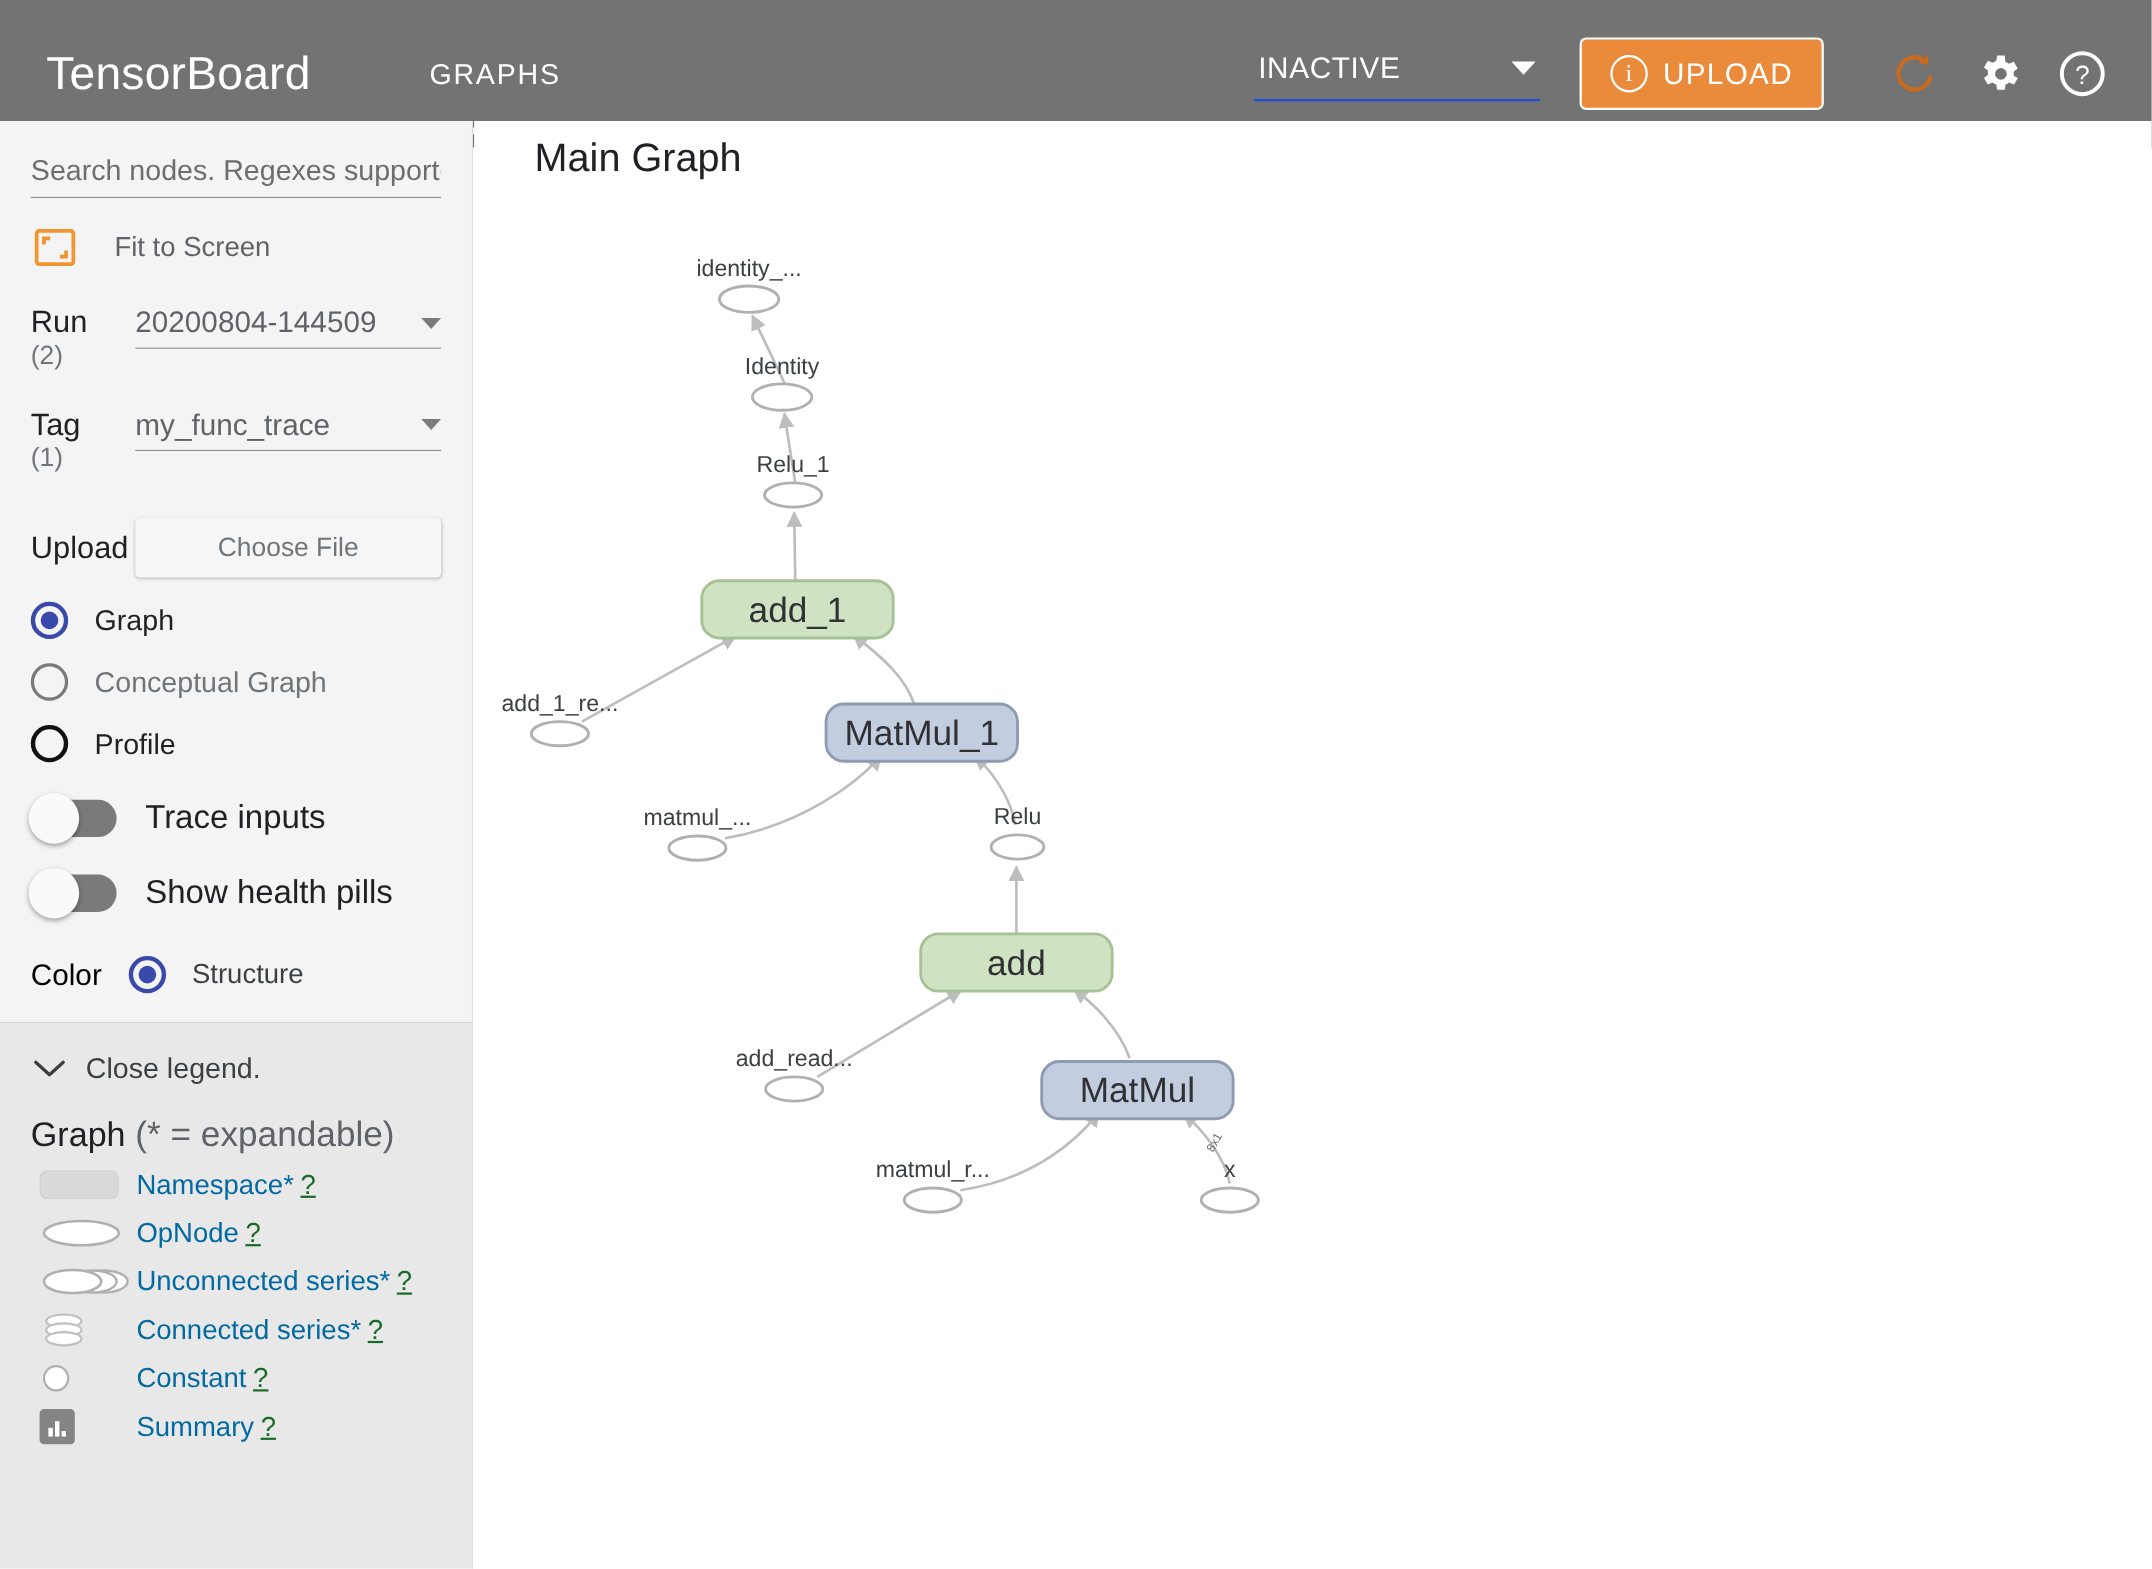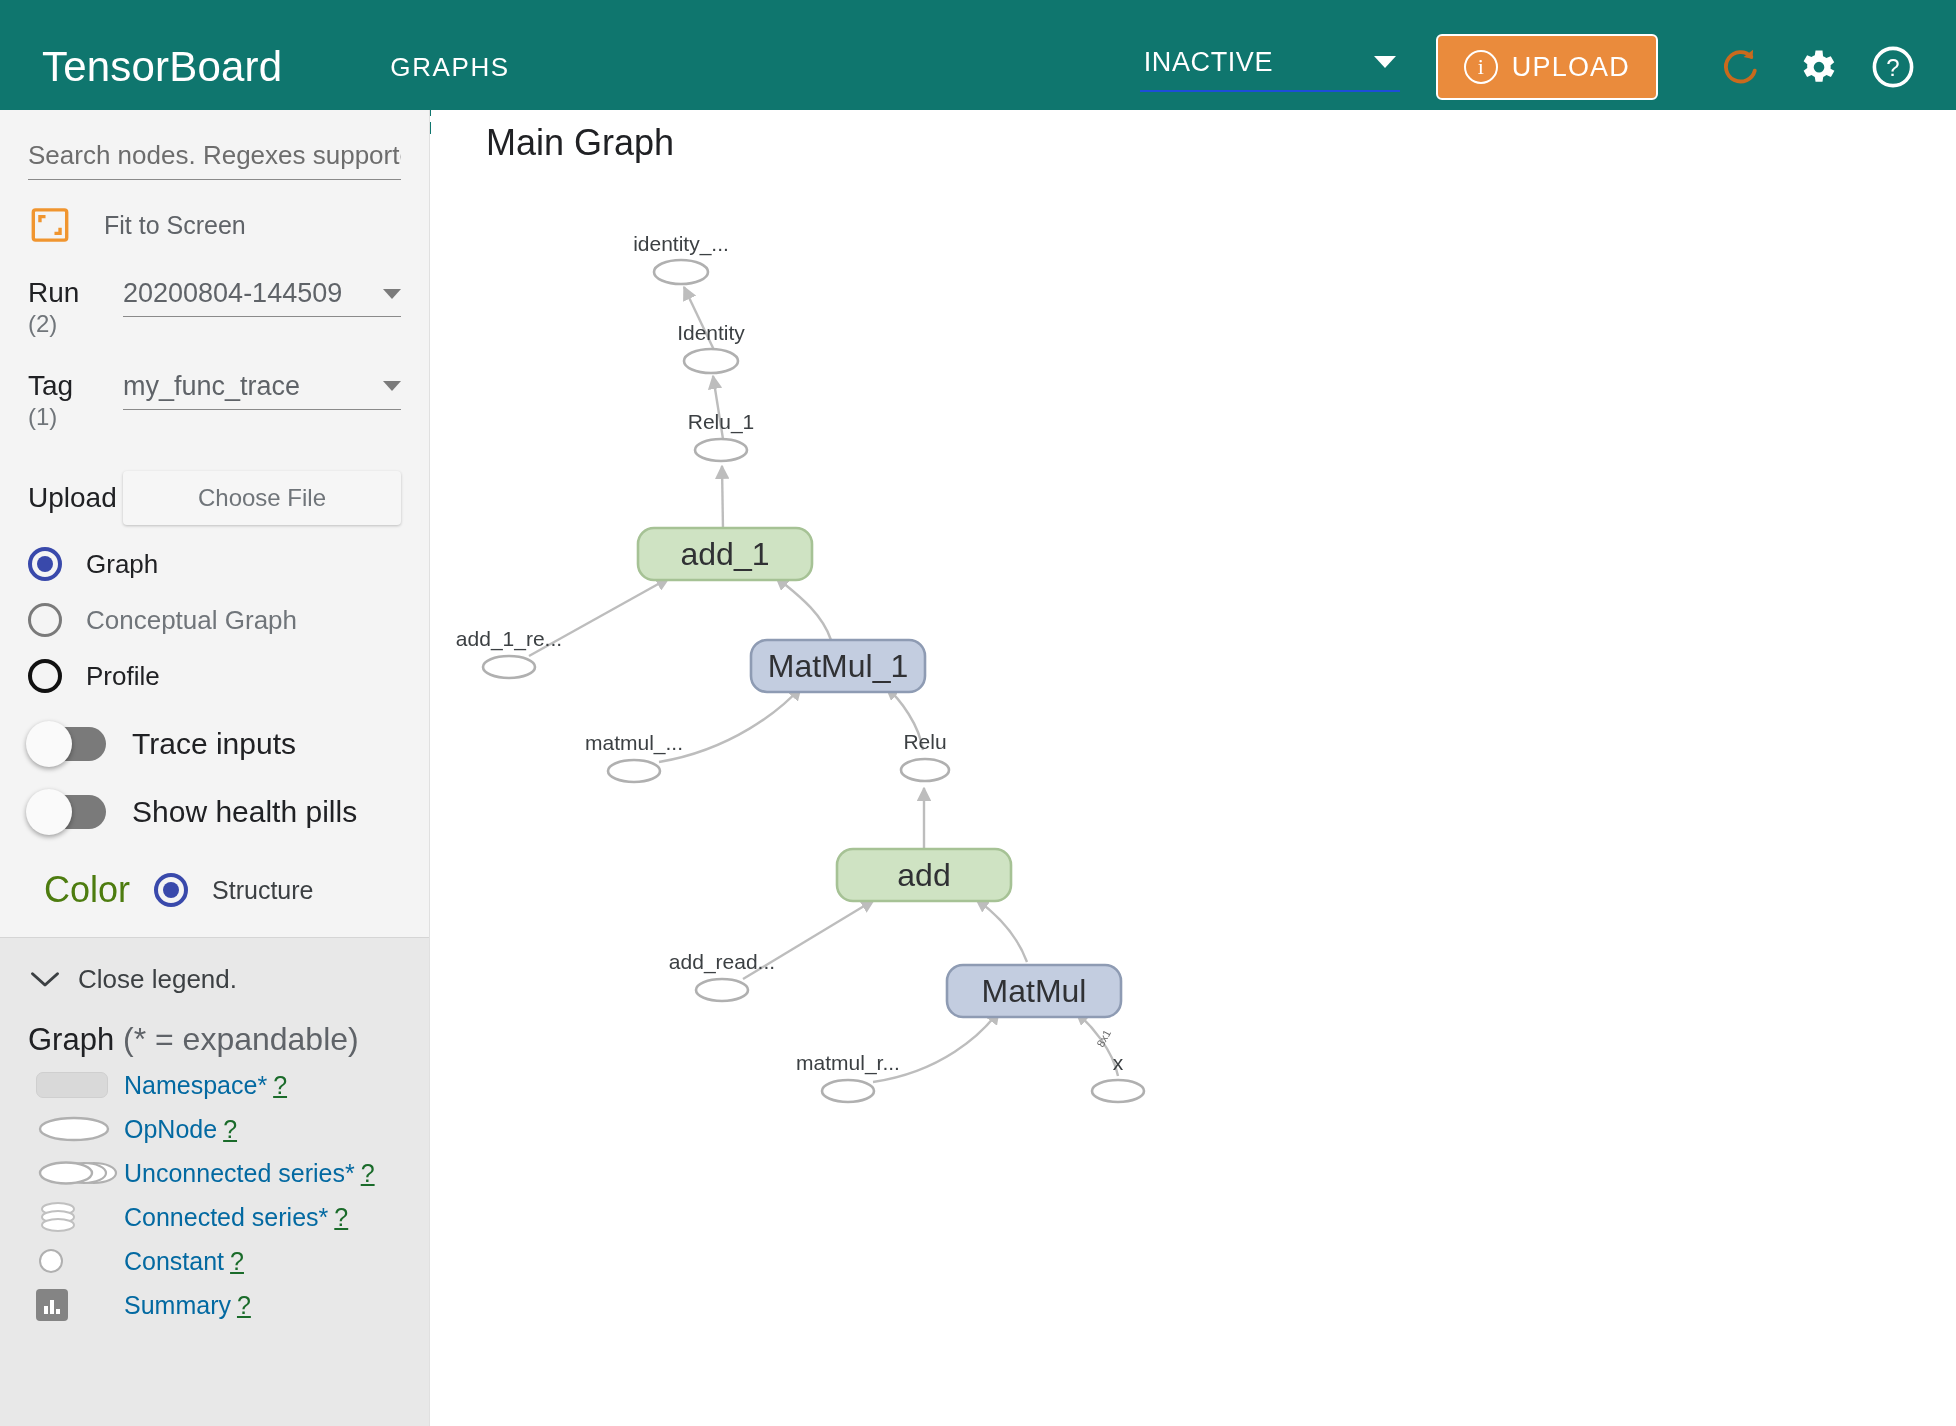--- a/index.html
+++ b/index.html
@@ -7,21 +7,21 @@
     width: 1956px; height: 1426px;
     font-family: "Liberation Sans", sans-serif;
     background: #ffffff;
     overflow: hidden;
   }
 
   
   #header {
     position: absolute; top: 0; left: 0;
     width: 1956px; height: 134px;
-    background: #0f766e;
+    background: #737373;
     display: flex; align-items: center;
   }
   #brand {
     color: #ffffff; font-size: 42px; font-weight: 400;
     margin-left: 42px; letter-spacing: 0.2px;
     white-space: nowrap;
   }
   #nav-tabs { display: flex; align-items: stretch; height: 110px; margin-left: 72px; }
   .nav-tab {
     display: flex; align-items: center; justify-content: center;
@@ -151,21 +151,21 @@
   .toggle .knob {
     position: absolute; left: -2px; top: -6px;
     width: 46px; height: 46px; border-radius: 50%;
     background: #fafafa; box-shadow: 0 2px 5px rgba(0,0,0,0.35);
   }
   .toggle-row .tr-label { font-size: 30px; color: #202124; text-align: right; }
 
   #color-row {
     display: flex; align-items: center; margin-top: 40px; padding-bottom: 26px;
   }
-  #color-row .cr-label { font-size: 36px; color: #4d7c0f; margin-right: 24px; margin-left: 16px; }
+  #color-row .cr-label { font-size: 27px; color: #000000; margin-right: 24px; }
   #color-row .cr-value { font-size: 25px; color: #3c4043; }
 
   #legend {
     border-top: 1px solid #d5d5d5;
     background: #e8e8e8;
     padding: 26px 28px 10px 28px;
     height: 100%;
   }
   #close-legend { display: flex; align-items: center; cursor: pointer; }
   #close-legend .cl-chevron {

